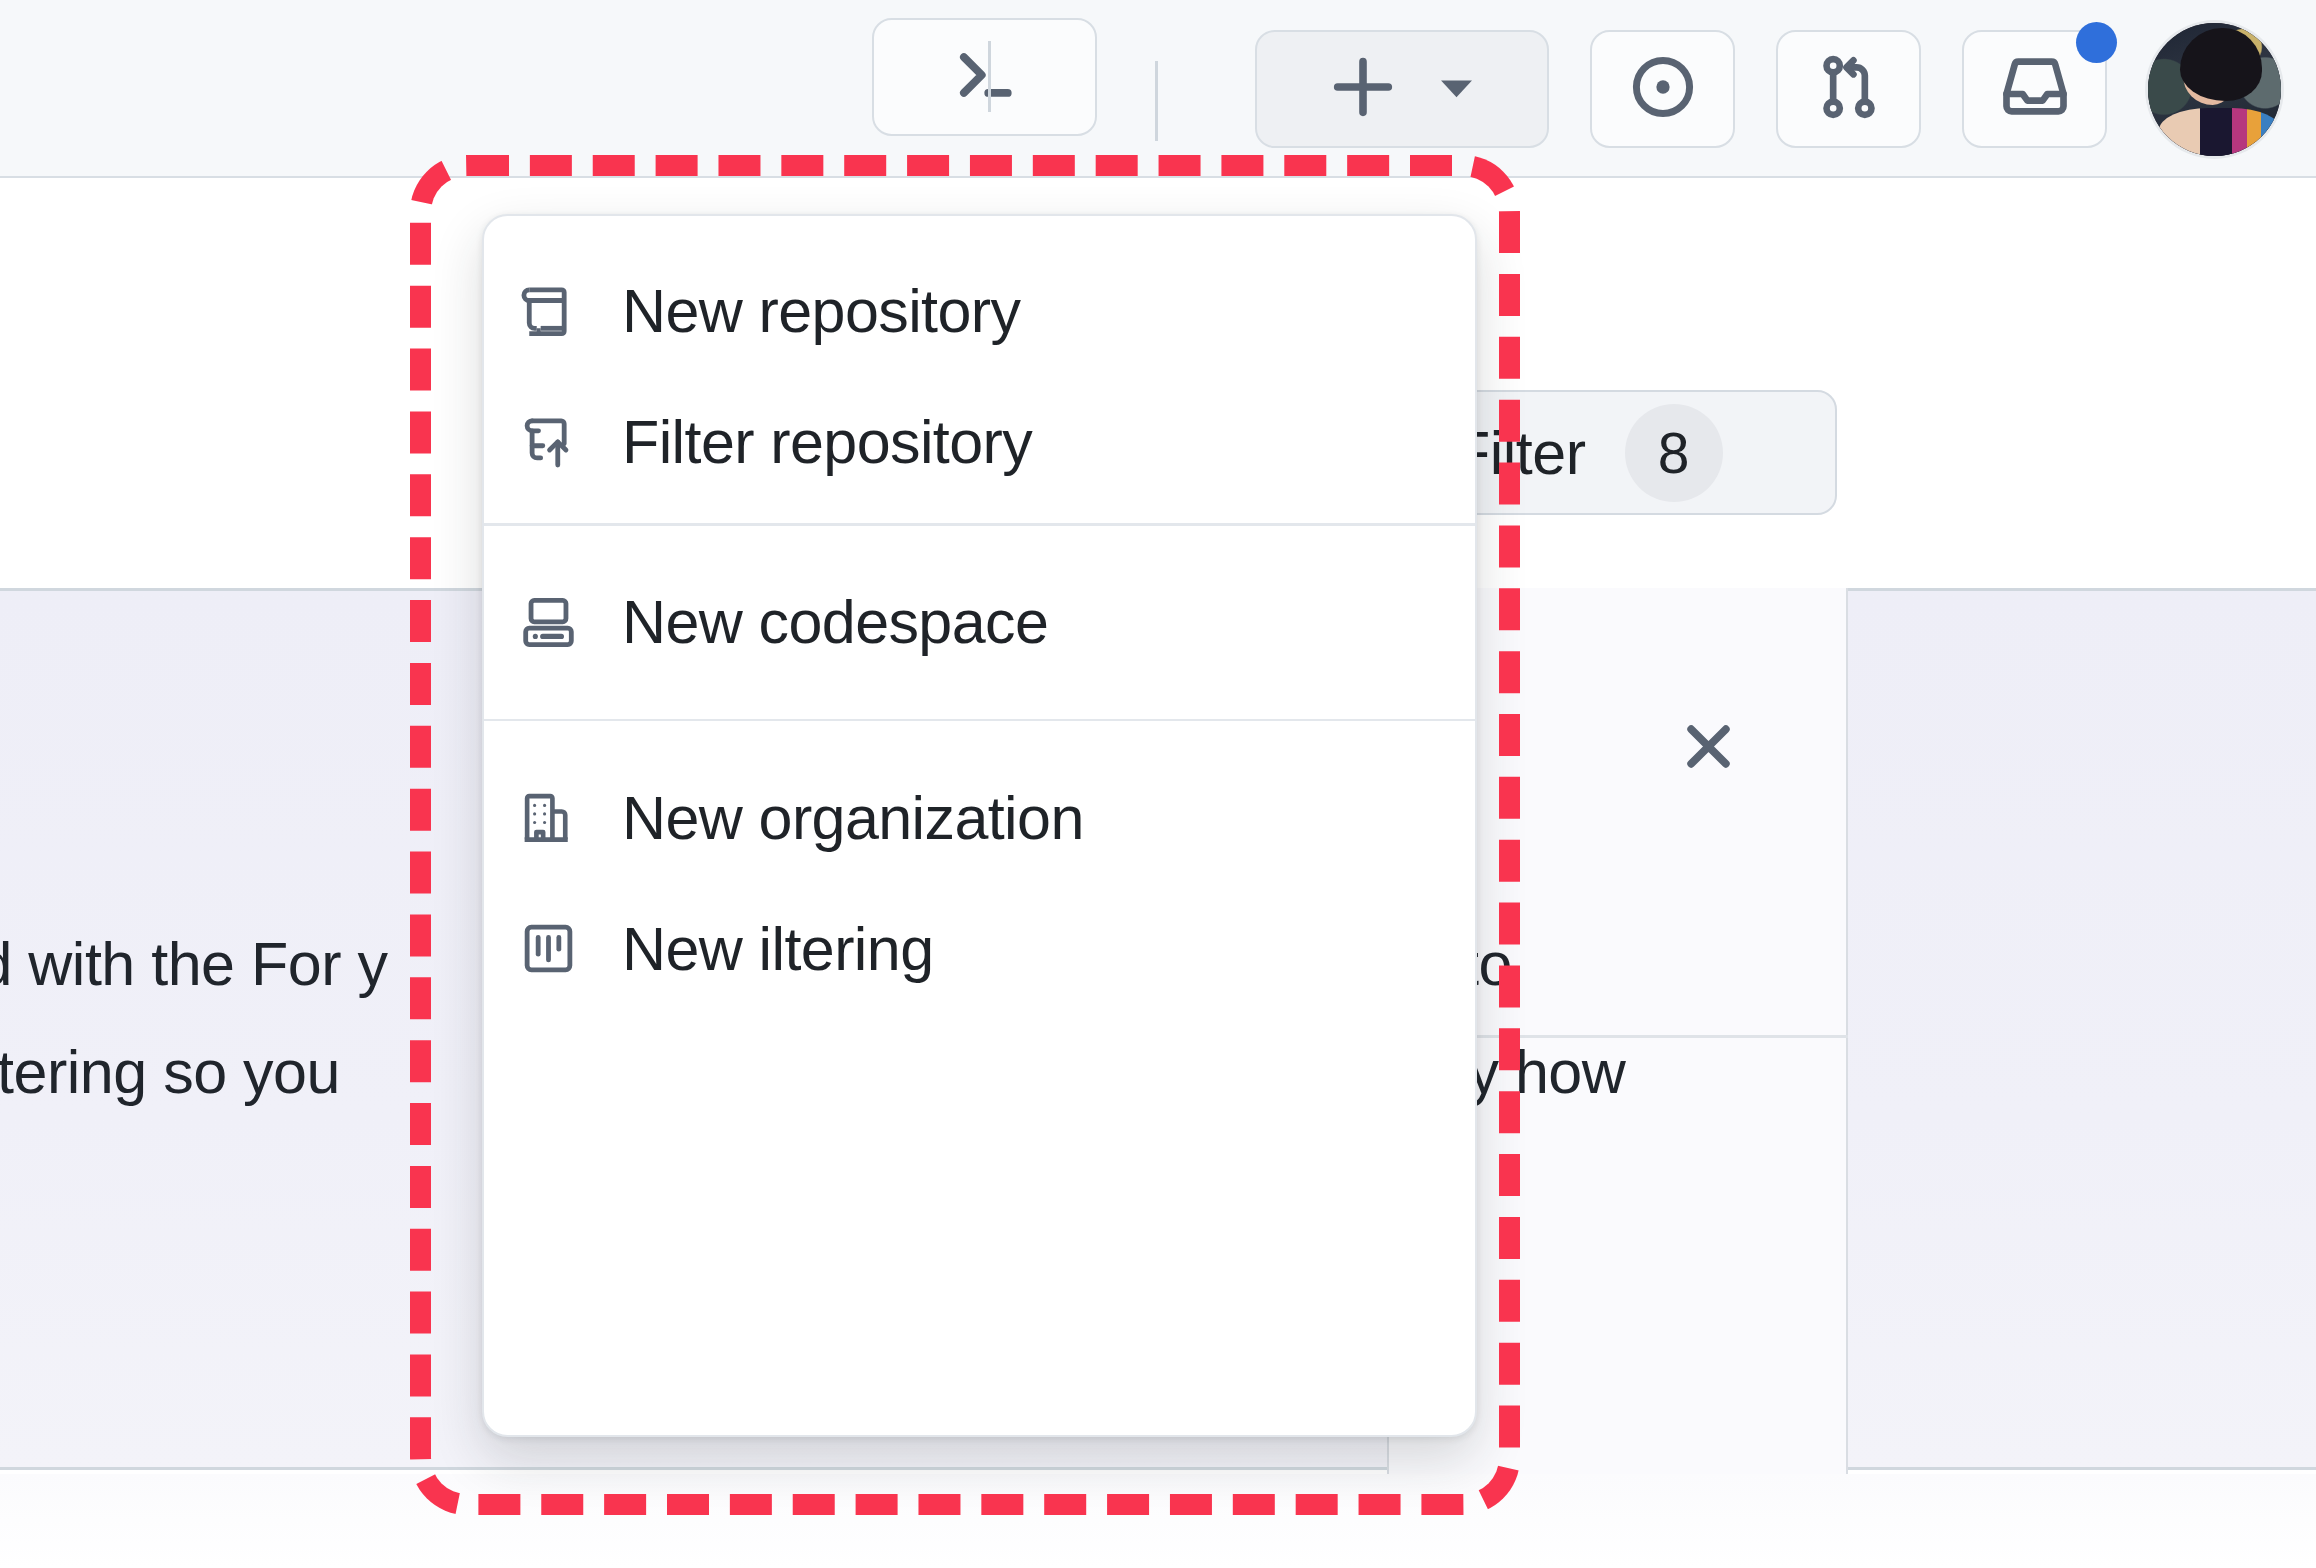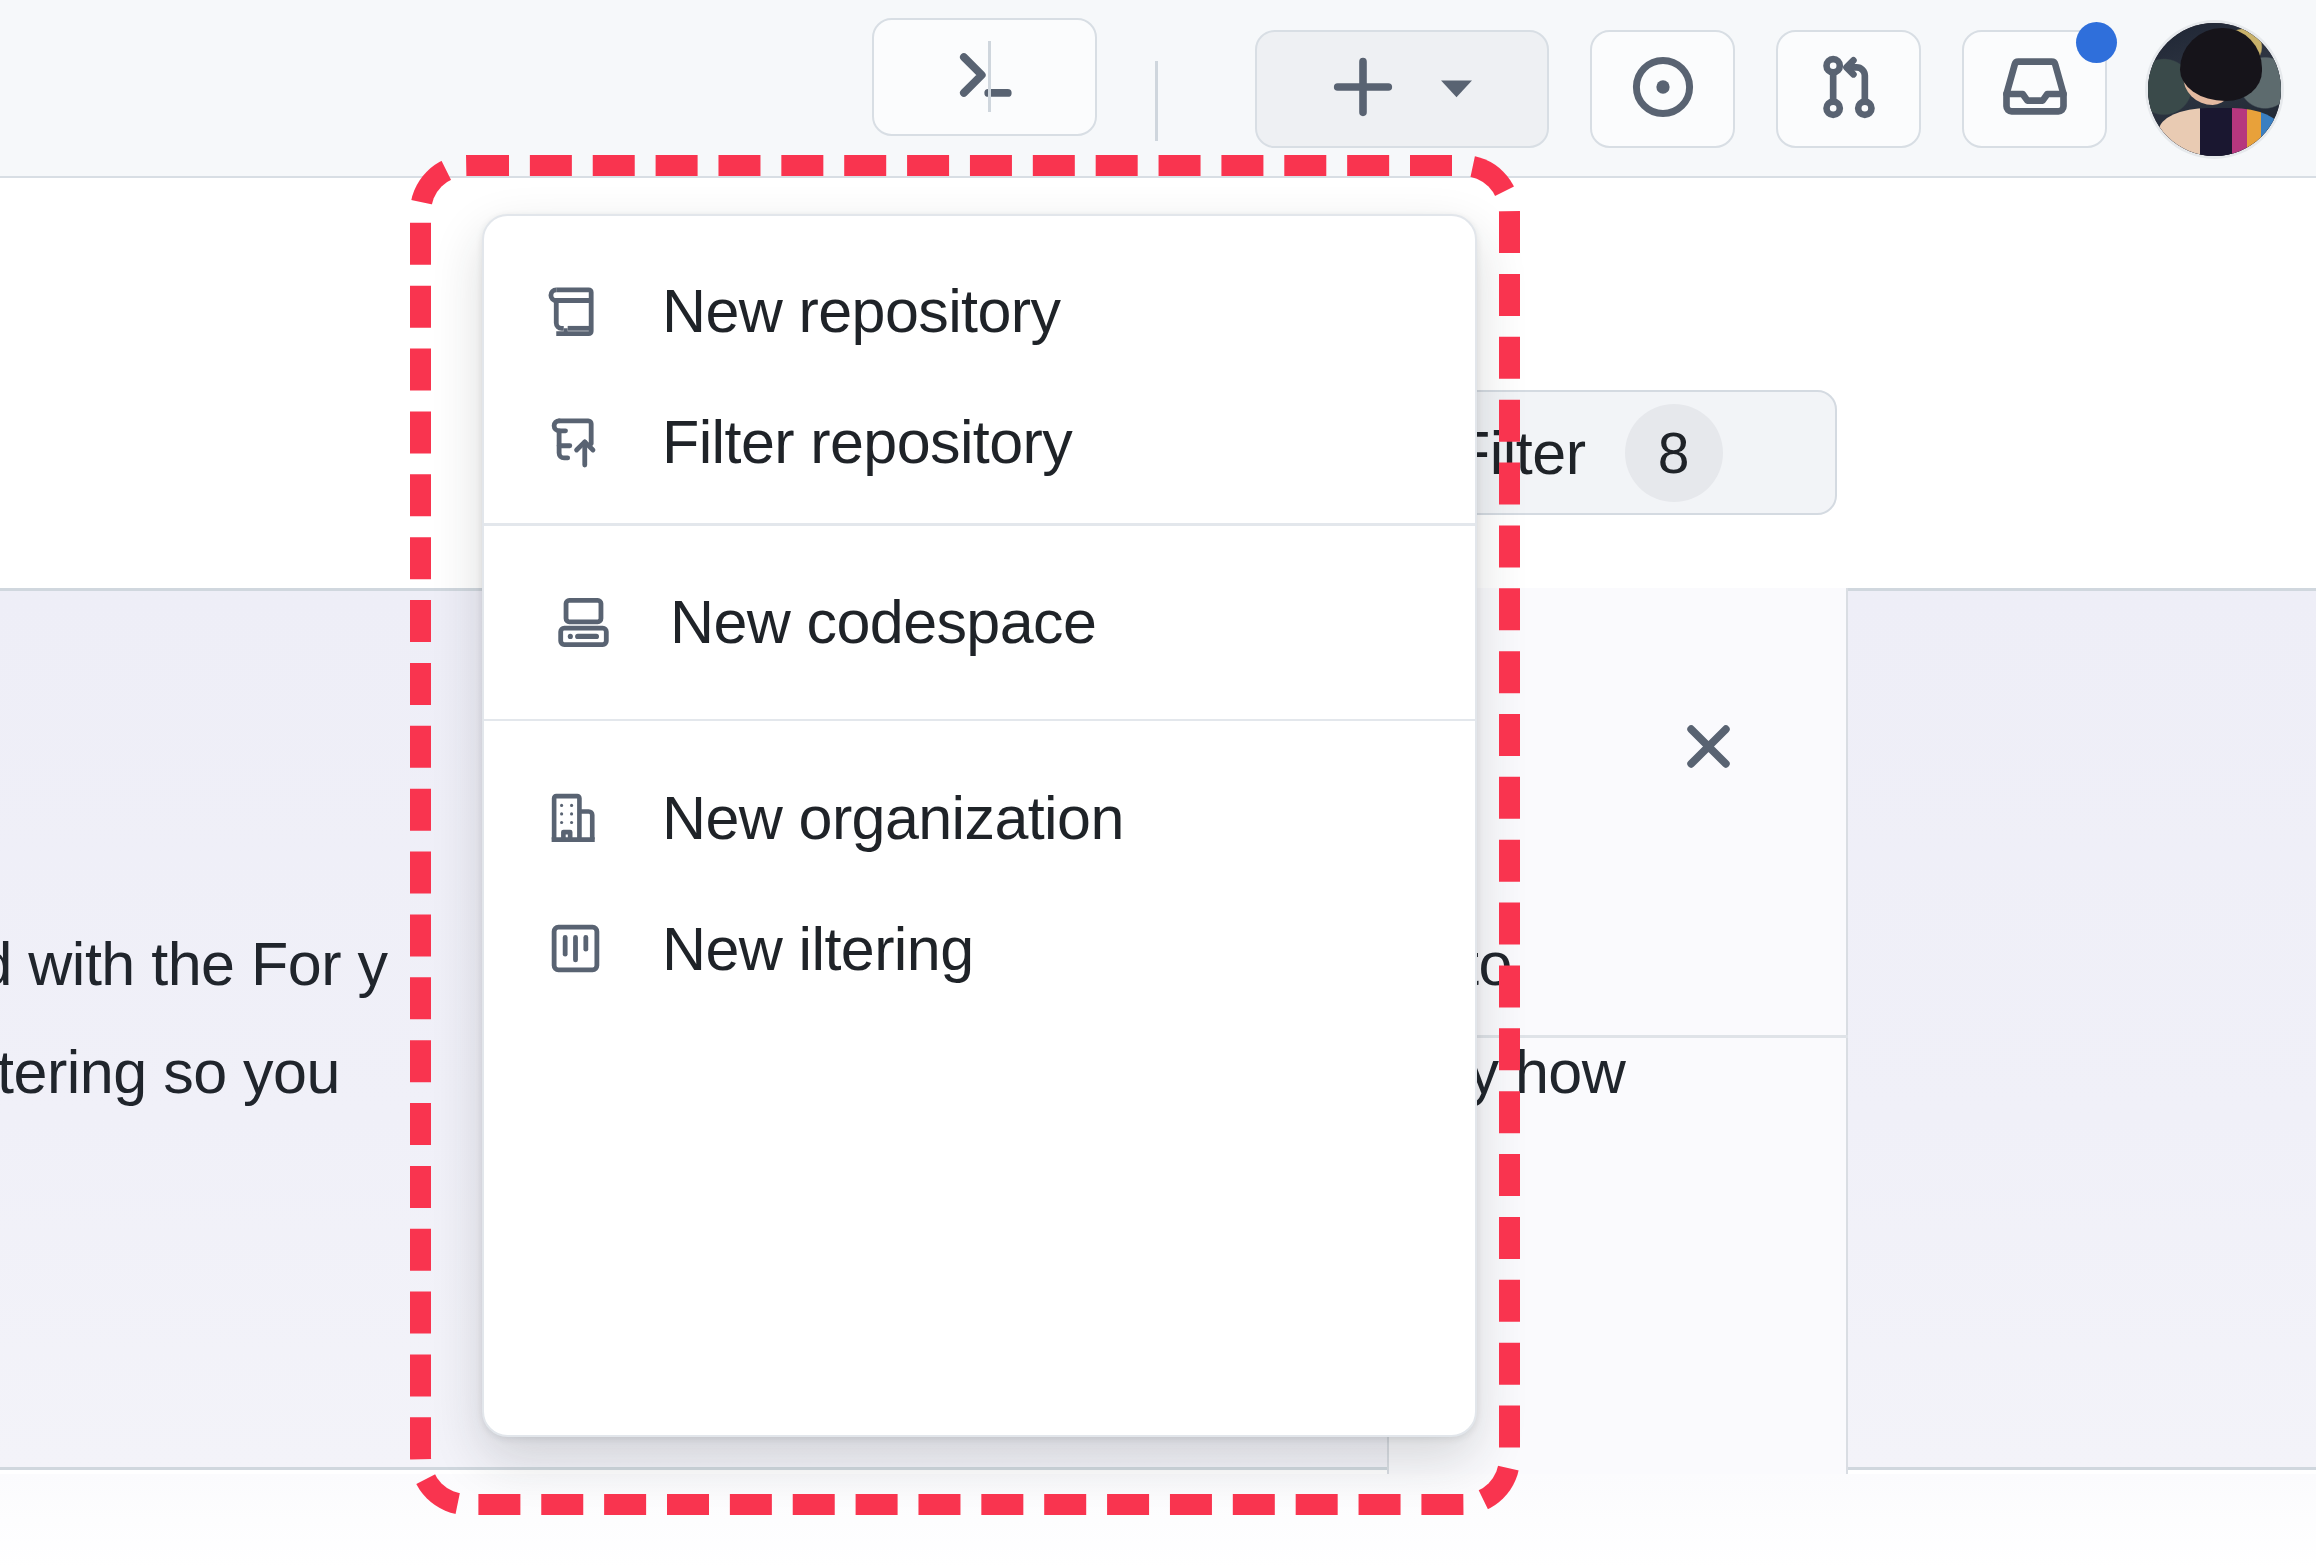--- a/index.html
+++ b/index.html
@@ -224,38 +224,38 @@
   .menu-group { padding: 0; }
   .menu-sep {
     height: 2.9px;
     background: #e3e7ec;
     margin: 0;
   }
   .menu-item {
     display: flex;
     align-items: center;
     height: 131px;
-    padding-left: 61px;
-    gap: 56px;
+    padding-left: 34px;
+    gap: 43px;
     cursor: pointer;
   }
   .menu-icon {
     width: 61px; height: 61px;
     display: flex; align-items: center; justify-content: center;
     flex: 0 0 auto;
   }
   .menu-icon svg { display: block; }
   .menu-label {
     font-size: 61px;
     color: #1f2328;
     letter-spacing: -0.6px;
     white-space: nowrap;
   }
   .g1 { padding-top: 29px; padding-bottom: 15.7px; }
-  .g2 { padding-top: 31px; padding-bottom: 31px; margin-left: 8px; }
+  .g2 { padding-top: 31px; padding-bottom: 31px; }
   .g3 { padding-top: 31px; padding-bottom: 35px; }
 
   
   .annot {
     position: absolute;
     left: 410px; top: 155px;
     width: 1110px; height: 1360px;
     border: 21.6px dashed #f9344f;
     border-radius: 57px;
     box-sizing: border-box;

